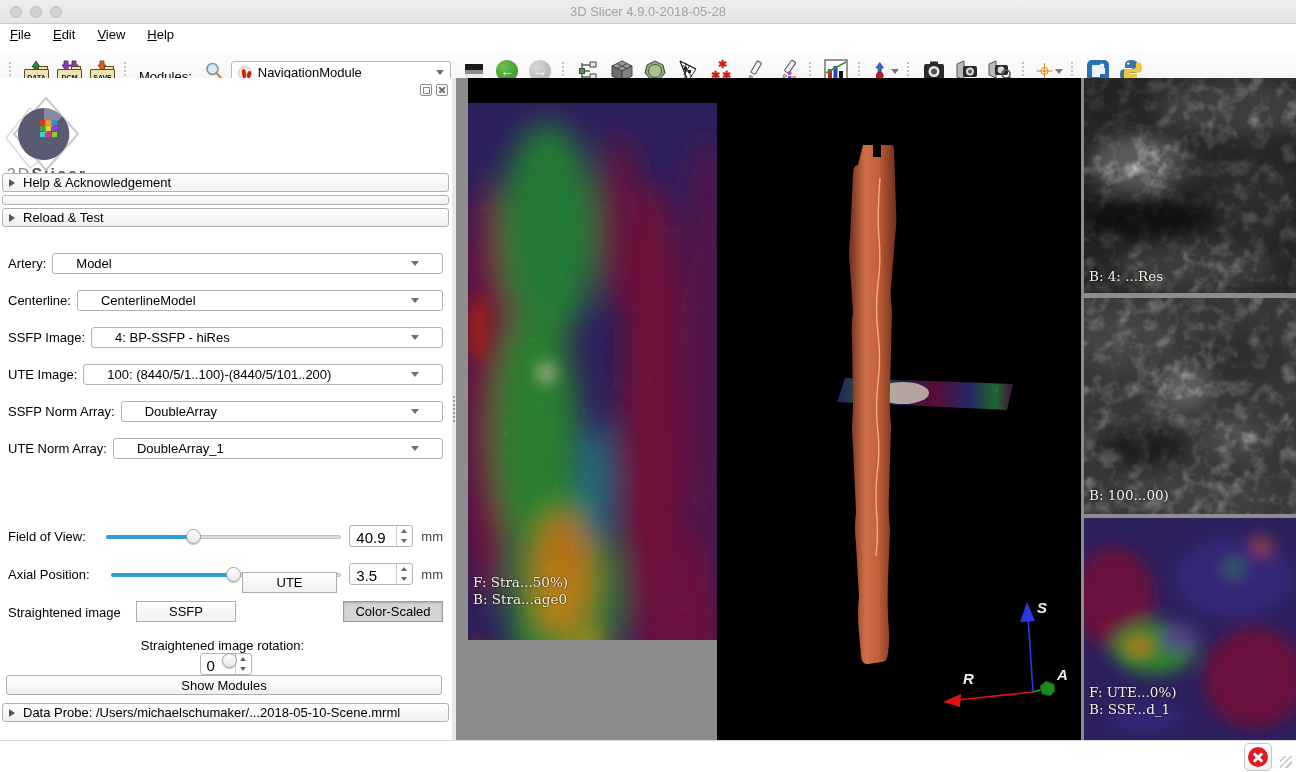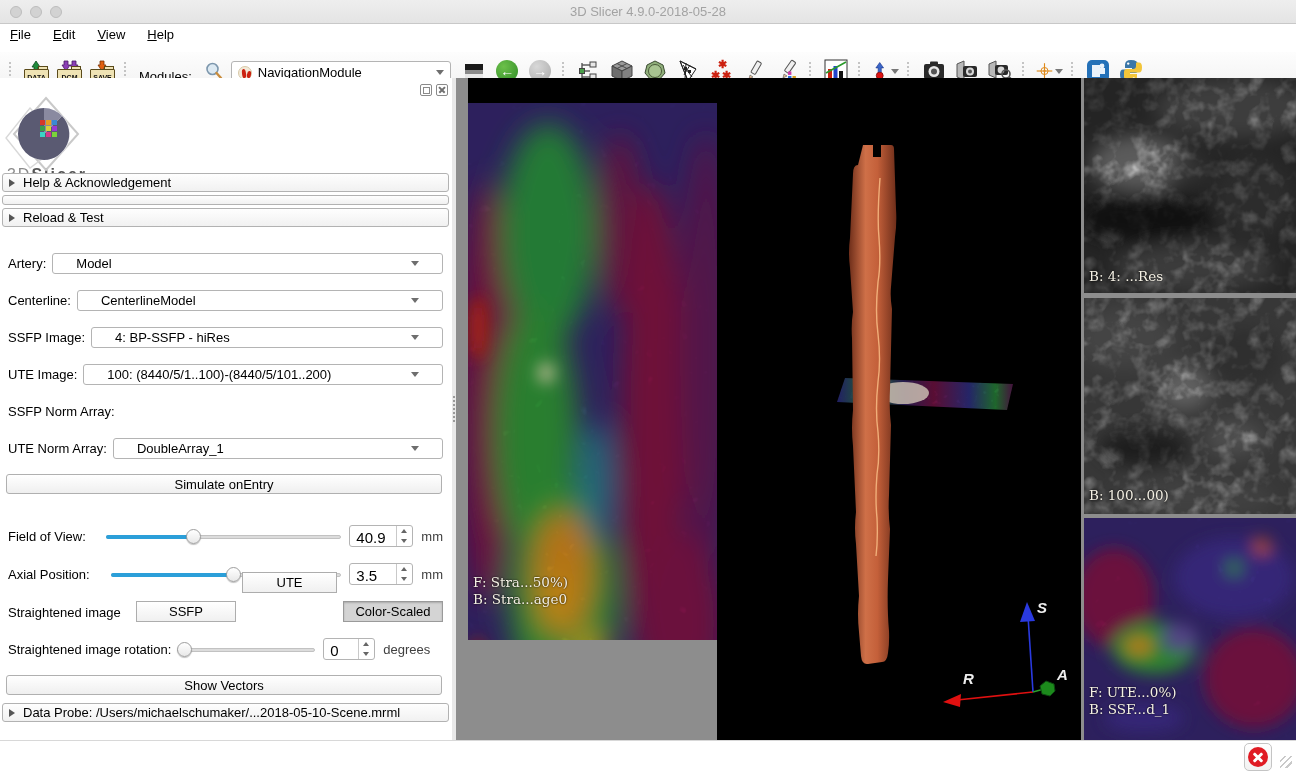--- a/index.html
+++ b/index.html
@@ -400,32 +400,33 @@
     </div>
     <div class="row" style="top:285px;">
       <span class="lbl">UTE Image:</span>
       <div class="qcombo">
         <span class="cv">100: (8440/5/1..100)-(8440/5/101..200)</span>
         <span class="combo-arrow"></span>
       </div>
     </div>
     <div class="row" style="top:322px;">
       <span class="lbl">SSFP Norm Array:</span>
+      <div class="qcombo">
+        <span class="cv">DoubleArray</span>
+        <span class="combo-arrow"></span>
+      </div>
     </div>
     <div class="row" style="top:359px;">
       <span class="lbl">UTE Norm Array:</span>
       <div class="qcombo">
         <span class="cv">DoubleArray_1</span>
         <span class="combo-arrow"></span>
       </div>
     </div>
 
-    <div class="push-btn" style="top:396px; left:6px; width:436px;">
-      <span>Simulate onEntry</span>
-    </div>
 
     <div class="row" style="top:447px;">
       <span class="lbl" style="width:92px;">Field of View:</span>
       <div class="slider">
         <div class="trough"></div>
           <div class="fill" style="width:37%;"></div>
           <div class="handle" style="left:calc(37% - 7px);"></div>
       </div>
       <div class="spin">
         <span class="val">40.9</span>
@@ -460,38 +461,38 @@
     <div class="seg-btn" style="top:523px; left:136px; width:100px;">
         <span>SSFP</span>
       </div>
     <div class="seg-btn" style="top:494px; left:242px; width:95px;">
         <span>UTE</span>
       </div>
     <div class="seg-btn active" style="top:523px; left:343px; width:100px;">
         <span>Color-Scaled</span>
       </div>
 
-    <div class="row" style="top:560px;">
+    <div class="row" style="top:560px;flex-direction:column;">
       <span class="lbl">Straightened image rotation:</span>
       <div class="slider" style="max-width:138px;">
         <div class="trough"></div>
           <div class="handle" style="left:0;"></div>
       </div>
       <div class="spin" style="width:52px;">
         <span class="val">0</span>
         <span class="btns">
             <span class="up"></span>
             <span class="dn"></span>
           </span>
       </div>
       <span class="unit">degrees</span>
     </div>
 
     <div class="push-btn" style="top:597px; left:6px; width:436px;">
-      <span>Show Vectors</span>
+      <span>Show Modules</span>
     </div>
 
     <div class="collapsible" style="top:625px;">
       <span class="tri"></span>
       <span>Data Probe: /Users/michaelschumaker/...2018-05-10-Scene.mrml</span>
     </div>
   </div>
 
   <div class="splitter"></div>
 

